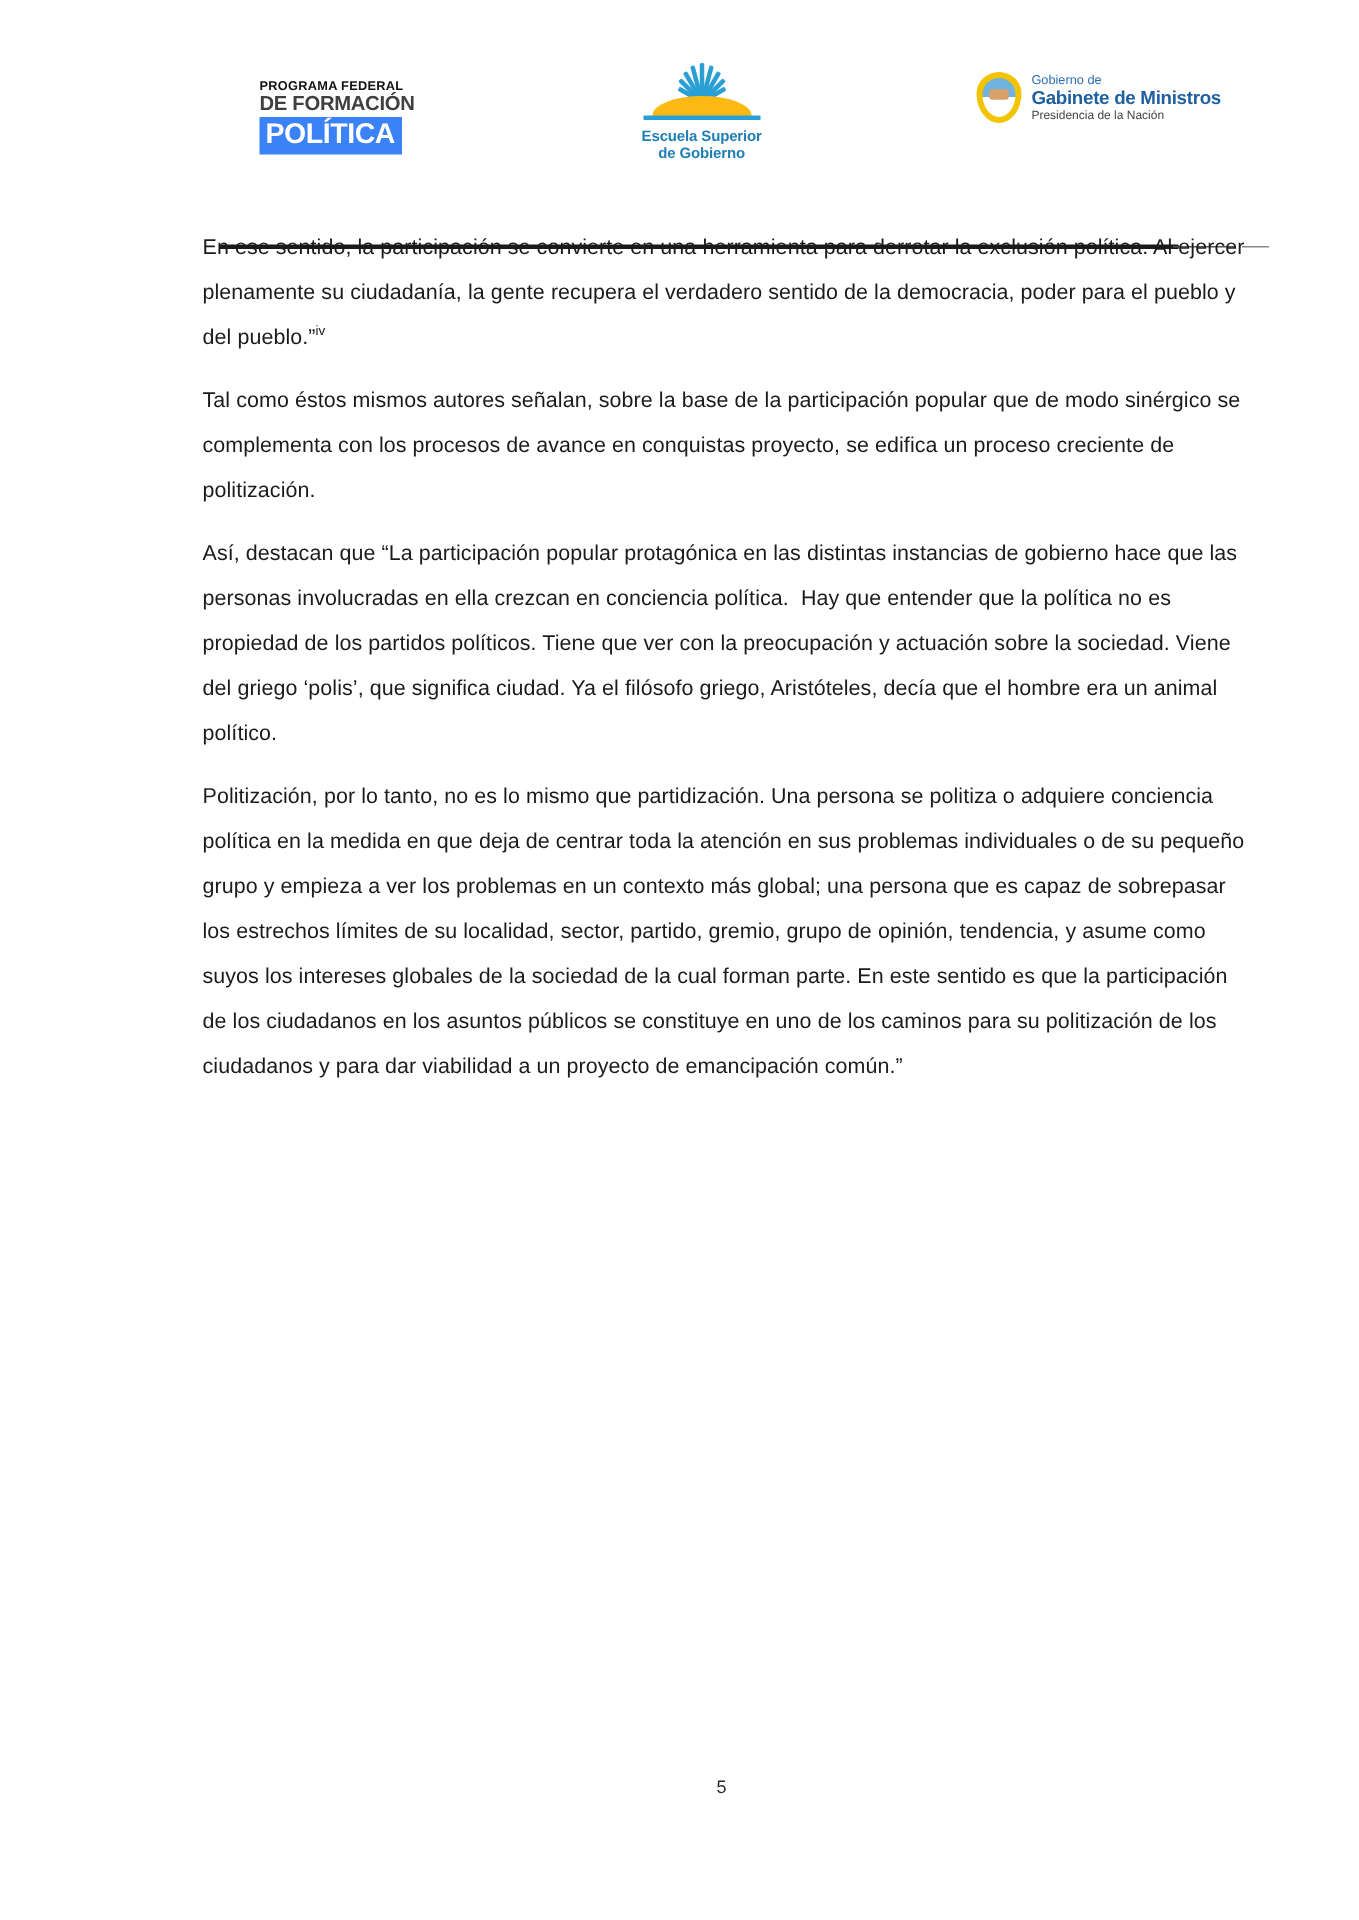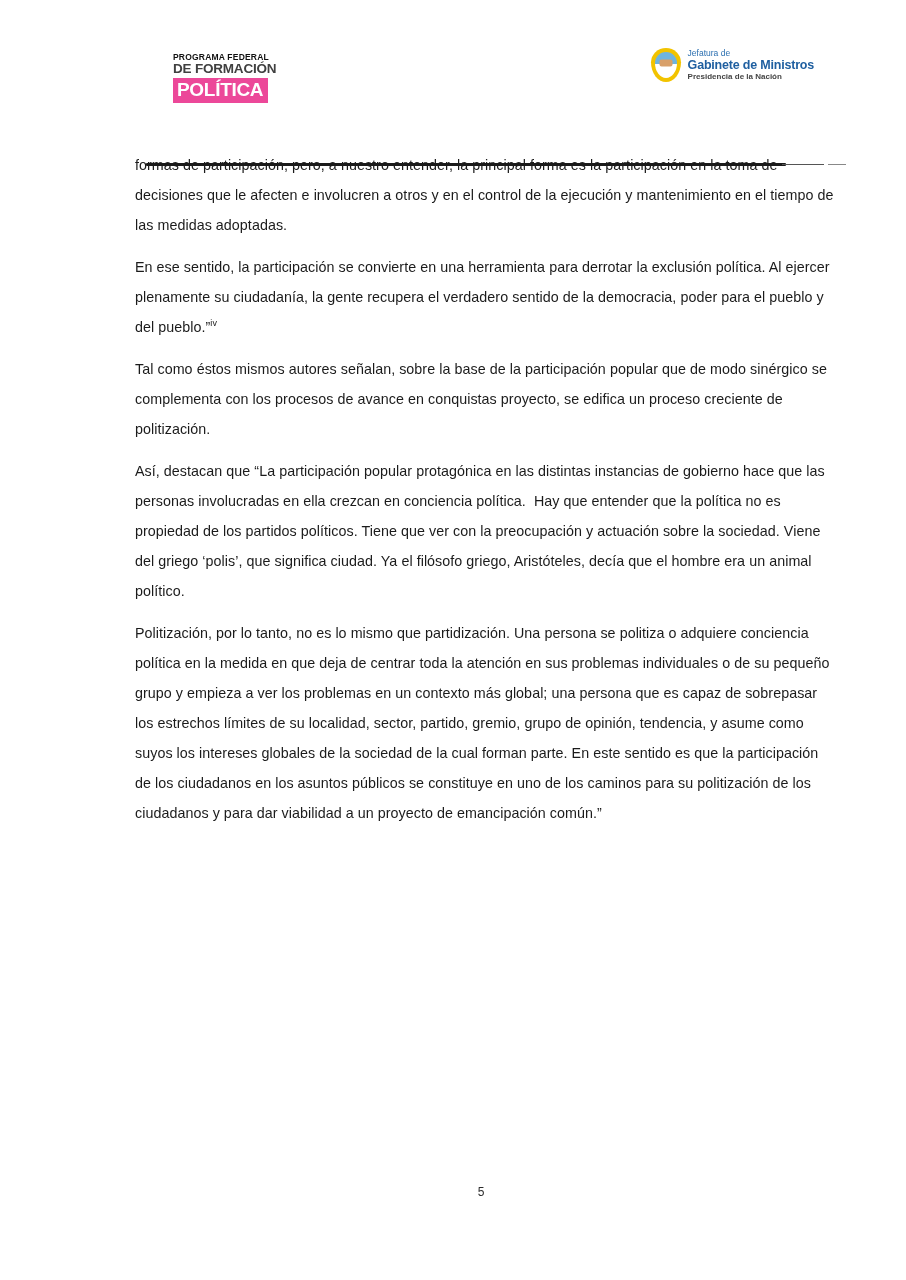--- a/index.html
+++ b/index.html
@@ -55,21 +55,21 @@
   }
   .logo-pfp .l2 {
     font-size: 13.5px;
     font-weight: bold;
     letter-spacing: -0.2px;
     line-height: 14px;
     color: #404040;
   }
   .logo-pfp .l3 {
     display: inline-block;
-    background: #ec4899;
+    background: #3b82f6;
     color: #fff;
     font-size: 19px;
     font-weight: bold;
     letter-spacing: -0.3px;
     line-height: 22px;
     padding: 1px 5px 2px 4px;
     margin-top: 2px;
   }
 
   
@@ -182,21 +182,20 @@
     font-weight: bold;
     color: #1f5fa0;
     line-height: 14px;
     letter-spacing: -0.2px;
     text-align: right;
   }
   .jgm-text .j3 {
     font-size: 8px;
     color: #444;
     line-height: 10px;
-    font-weight: bold;
   }
 
   .header-rule {
     position: absolute;
     top: 122px;
     left: 118px;
     width: 700px;
     height: 4px;
   }
   .header-rule .bar {
@@ -267,45 +266,63 @@
 
   <div class="header">
     <div class="logo-row">
 
       <div class="logo-pfp">
         <div class="l1">PROGRAMA FEDERAL</div>
         <div class="l2">DE FORMACIÓN</div>
         <div class="l3">POLÍTICA</div>
       </div>
 
+      <div class="logo-esg">
+        <div class="sun-wrap">
+          <div class="sun-rays">
+            <i style="height:18px;transform:translateX(-50%) rotate(-60deg);"></i>
+            <i style="height:21px;transform:translateX(-50%) rotate(-45deg);"></i>
+            <i style="height:23px;transform:translateX(-50%) rotate(-30deg);"></i>
+            <i style="height:25px;transform:translateX(-50%) rotate(-15deg);"></i>
+            <i style="height:26px;transform:translateX(-50%) rotate(0deg);"></i>
+            <i style="height:25px;transform:translateX(-50%) rotate(15deg);"></i>
+            <i style="height:23px;transform:translateX(-50%) rotate(30deg);"></i>
+            <i style="height:21px;transform:translateX(-50%) rotate(45deg);"></i>
+            <i style="height:18px;transform:translateX(-50%) rotate(60deg);"></i>
+          </div>
+          <div class="sun-disc"></div>
+          <div class="sun-base"></div>
+        </div>
+        <div class="t1">Escuela Superior</div>
+        <div class="t2">de Gobierno</div>
+      </div>
 
       <div class="logo-jgm">
         <div class="shield">
           <div class="sh-outer"></div>
           <div class="sh-inner"></div>
           <div class="sh-hands"></div>
         </div>
         <div class="jgm-text">
-          <div class="j1">Jefatura de</div>
+          <div class="j1">Gobierno de</div>
           <div class="j2">Gabinete de Ministros</div>
           <div class="j3">Presidencia de la Nación</div>
         </div>
       </div>
 
     </div>
 
     <div class="header-rule">
       <div class="bar"></div>
       <div class="bar2"></div>
       <div class="bar3"></div>
     </div>
   </div>
 
   <div class="content">
-    <p class="para">formas de participación, pero, a nuestro entender, la principal forma es la participación en la toma de decisiones que le afecten e involucren a otros y en el control de la ejecución y mantenimiento en el tiempo de las medidas adoptadas.</p>
 
     <p class="para"><span>En ese sentido, la participación se convierte en una herramienta para derrotar la exclusión política. Al ejercer plenamente su ciudadanía, la gente recupera el verdadero sentido de la democracia, poder para el pueblo y del pueblo.”</span><sup>iv</sup></p>
 
     <p class="para">Tal como éstos mismos autores señalan, sobre la base de la participación popular que de modo sinérgico se complementa con los procesos de avance en conquistas proyecto, se edifica un proceso creciente de politización.</p>
     <p class="para">Así, destacan que “La participación popular protagónica en las distintas instancias de gobierno hace que las personas involucradas en ella crezcan en conciencia política.  Hay que entender que la política no es propiedad de los partidos políticos. Tiene que ver con la preocupación y actuación sobre la sociedad. Viene del griego ‘polis’, que significa ciudad. Ya el filósofo griego, Aristóteles, decía que el hombre era un animal político.</p>
     <p class="para">Politización, por lo tanto, no es lo mismo que partidización. Una persona se politiza o adquiere conciencia política en la medida en que deja de centrar toda la atención en sus problemas individuales o de su pequeño grupo y empieza a ver los problemas en un contexto más global; una persona que es capaz de sobrepasar los estrechos límites de su localidad, sector, partido, gremio, grupo de opinión, tendencia, y asume como suyos los intereses globales de la sociedad de la cual forman parte. En este sentido es que la participación de los ciudadanos en los asuntos públicos se constituye en uno de los caminos para su politización de los ciudadanos y para dar viabilidad a un proyecto de emancipación común.”</p>
   </div>
 
   <div class="footer">
     <span class="page-number">5</span>

